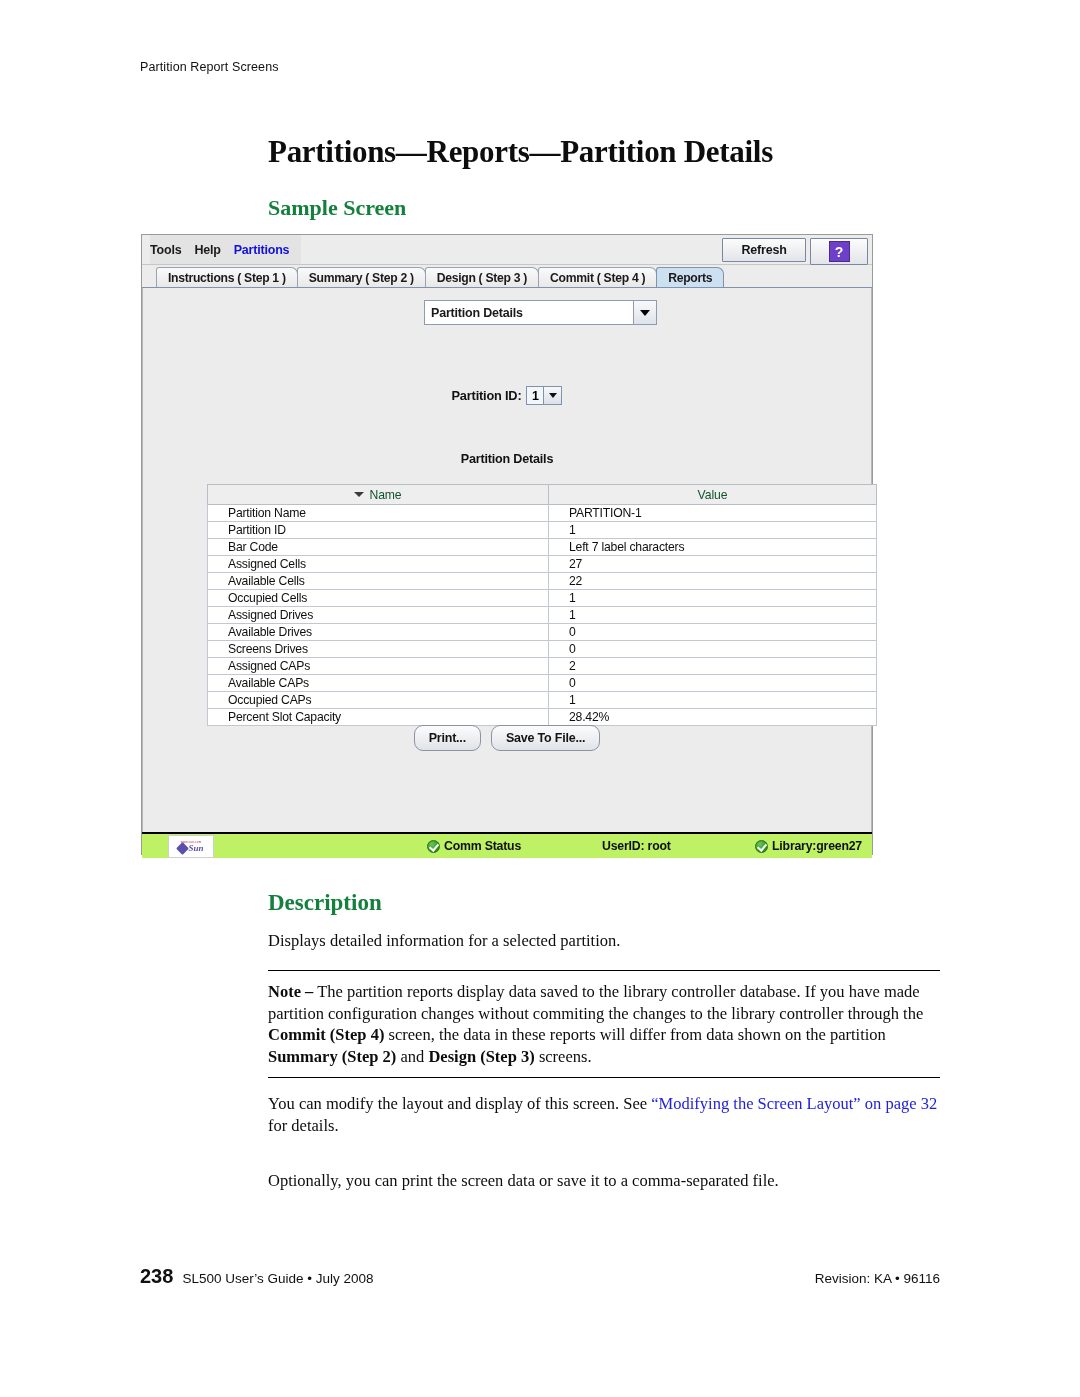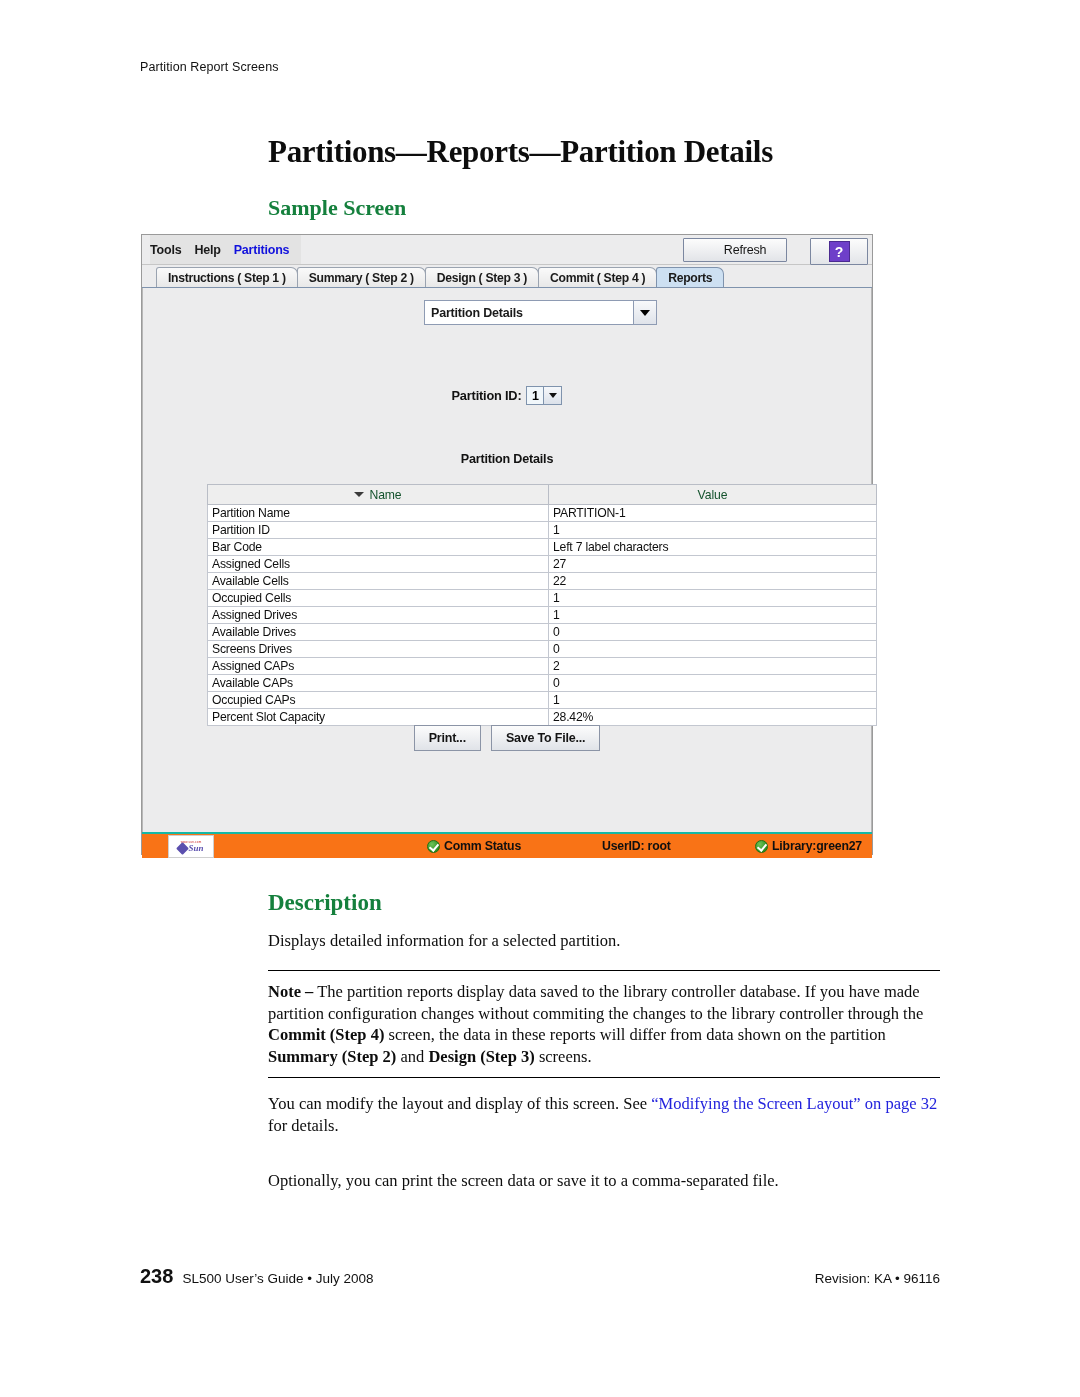--- a/index.html
+++ b/index.html
@@ -91,35 +91,34 @@
   .menu-item {
     font-size: 12.5px;
     font-weight: bold;
     color: #1a1a1a;
     letter-spacing: -0.2px;
   }
   .menu-item.accent { color: #1111dd; }
 
   .refresh-btn {
     position: absolute;
-    right: 85px;
+    right: 66px;
     top: 3px;
     width: 82px;
     height: 22px;
     background: linear-gradient(#fcfcfc, #e2e4e8);
     border: 1px solid #7b87a0;
     border-radius: 1px;
     font-size: 12.5px;
-    font-weight: normal;
+    font-weight: bold;
     color: #161616;
     display: flex;
     align-items: center;
     justify-content: center;
     letter-spacing: -0.2px;
-    padding-left: 20px;
   }
   .help-btn {
     position: absolute;
     right: 4px;
     top: 3px;
     width: 56px;
     height: 25px;
     background: linear-gradient(#fcfcfc, #e2e4e8);
     border: 1px solid #7b87a0;
     border-radius: 1px;
@@ -297,21 +296,21 @@
     font-weight: normal;
     color: #14532d;
     text-align: center;
     letter-spacing: -0.1px;
   }
   .detail-table td {
     height: 16px;
     border: 1px solid #c3c7d0;
     font-size: 12.2px;
     color: #0f0f0f;
-    padding: 0 0 0 4px;
+    padding: 0 0 0 20px;
     letter-spacing: -0.2px;
     white-space: nowrap;
     overflow: hidden;
   }
   .col-name { width: 338px; }
   .sort-tri {
     display: inline-block;
     width: 0; height: 0;
     border-left: 5px solid transparent;
     border-right: 5px solid transparent;
@@ -327,36 +326,36 @@
     width: 100%;
     display: flex;
     justify-content: center;
     gap: 10px;
   }
   .app-btn {
     height: 24px;
     padding: 0 14px;
     background: linear-gradient(#fcfcfc, #e0e3e8);
     border: 1px solid #8b94a6;
-    border-radius: 0;
+    border-radius: 9px;
     font-size: 12.5px;
     font-weight: bold;
     color: #141414;
     display: flex;
     align-items: center;
     justify-content: center;
     letter-spacing: -0.2px;
   }
 
   
   .status-bar {
     position: relative;
     height: 24px;
-    background: #f97316;
-    border-top: 2px solid #14b8a6;
+    background: #bef264;
+    border-top: 2px solid #000000;
     display: flex;
     align-items: center;
   }
   .sun-logo {
     position: absolute;
     left: 26px;
     top: 1px;
     width: 44px;
     height: 21px;
     border: 1px solid #cfcfcf;

